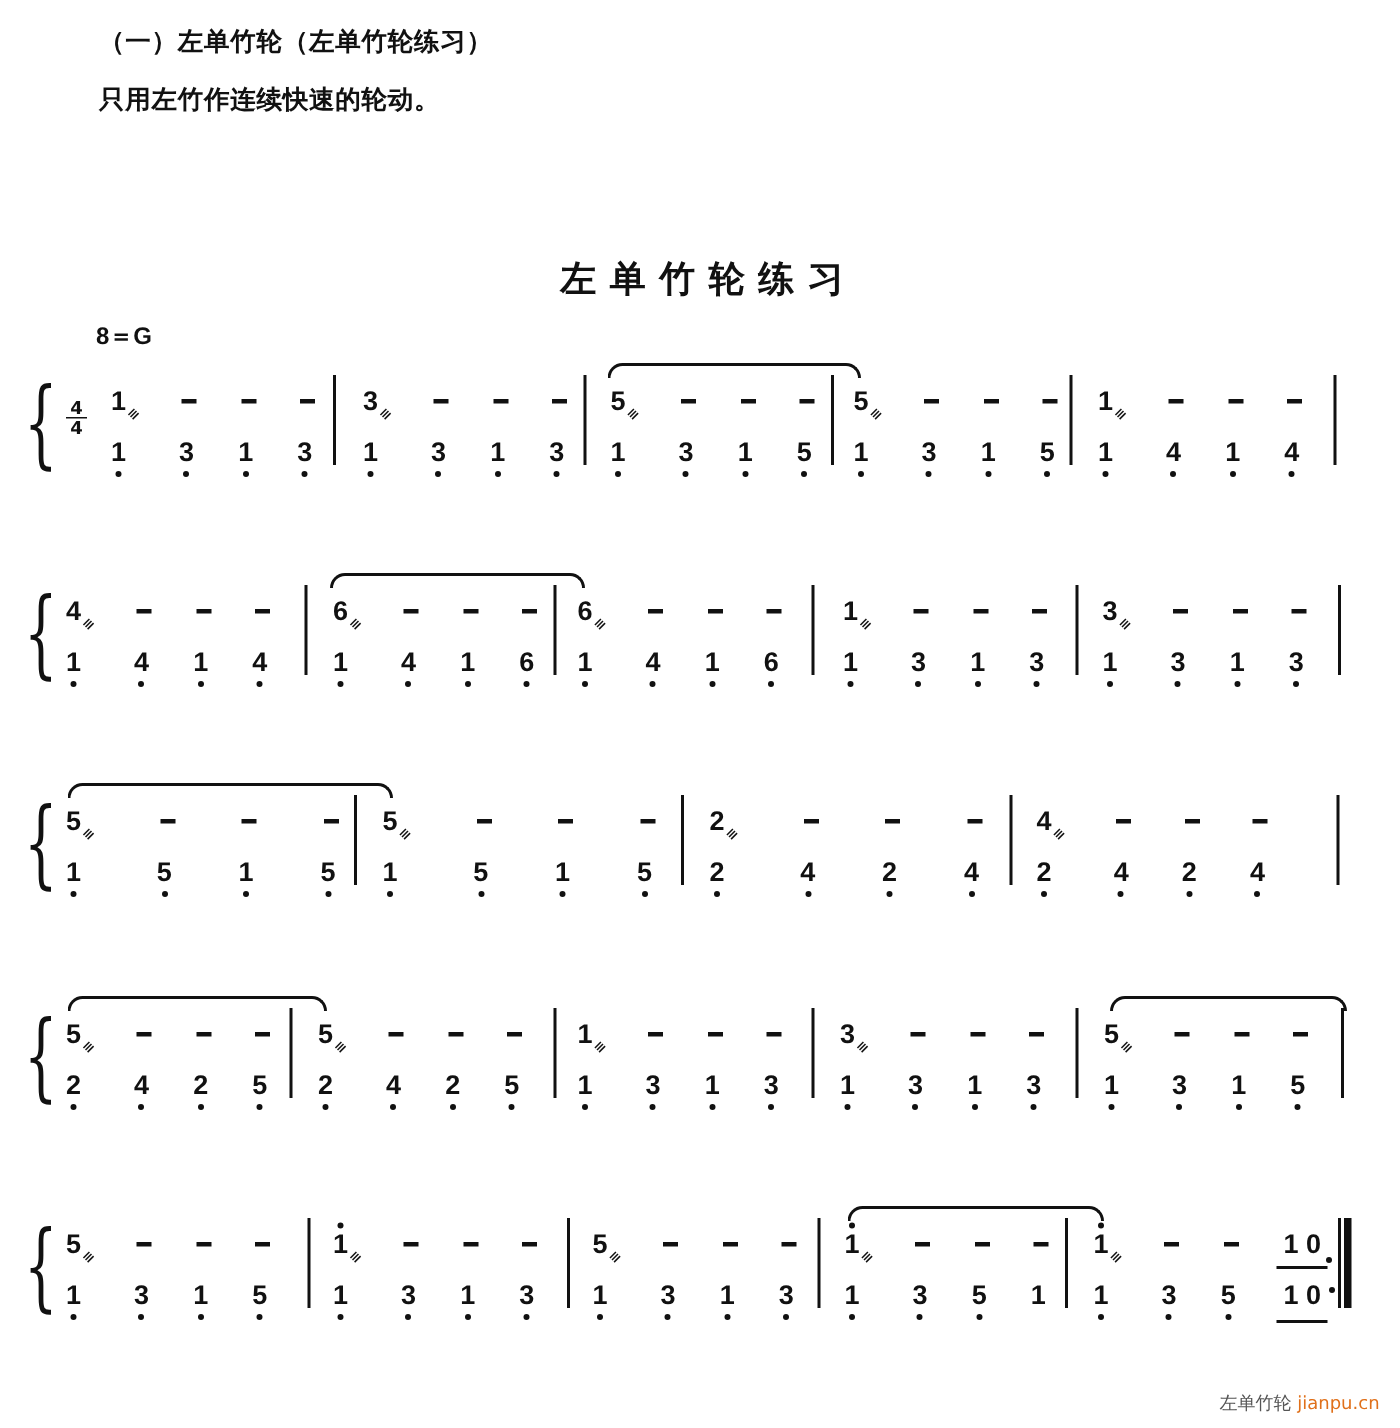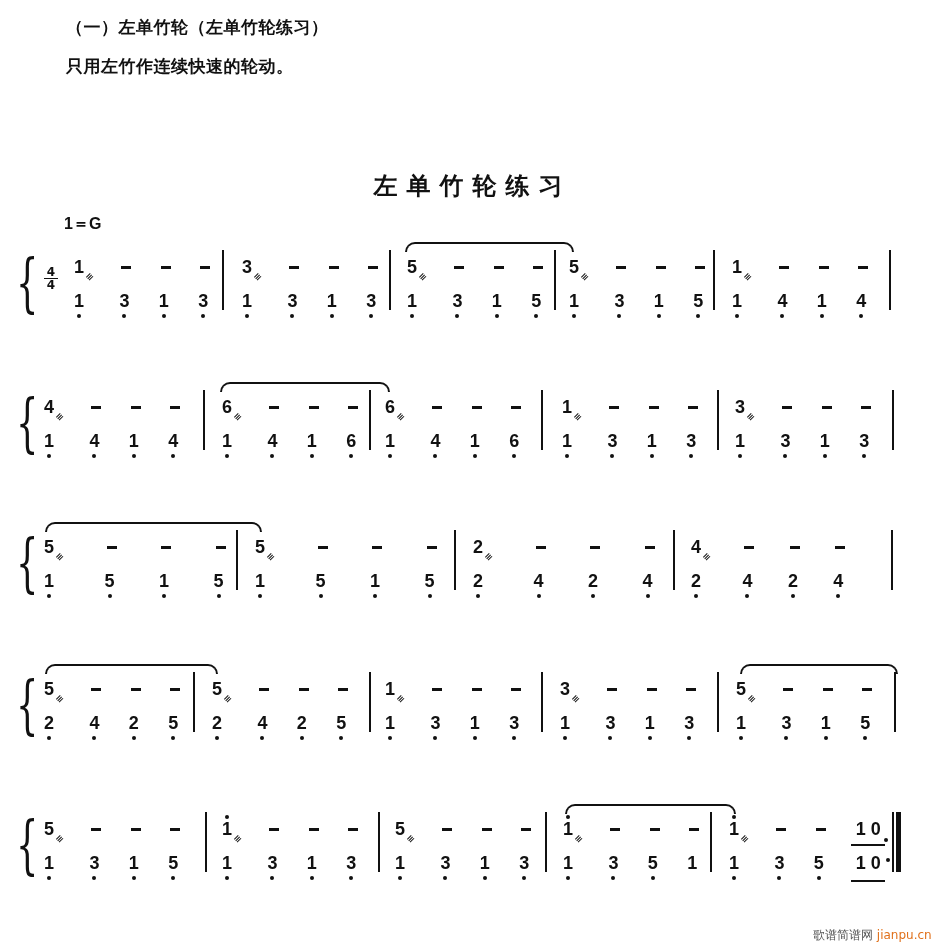--- a/index.html
+++ b/index.html
@@ -26,21 +26,21 @@
   .fdot { position:absolute; width:4px; height:4px; border-radius:50%; background:#111; }
   .watermark { position:absolute; left:813px; top:927px; font-size:12px; color:#555; white-space:nowrap; }
   .watermark .brand { color:#e0701a; }
 </style>
 </head>
 <body>
 
 <div class="heading">（一）左单竹轮（左单竹轮练习）</div>
 <div class="desc">只用左竹作连续快速的轮动。</div>
 <div class="title">左单竹轮练习</div>
-<div class="key">1＝G</div>
+<div class="key">8＝G</div>
 
 <div id="score">
     <div class="system" style="top: 250px;">
       <div class="brace">{</div>
       <div class="timesig">
         <div>4</div>
         <div class="frac">4</div>
       </div>
       <div class="barline" style="left: 222px;"></div>
       <div class="barline" style="left: 389px;"></div>
@@ -302,15 +302,15 @@
       <div class="underline" style="left: 851.182px; width: 34px; top: 32px;"></div>
       <div class="note low" style="left: 727px; top: 42px;">1</div>
       <div class="note low" style="left: 772.394px; top: 42px;">3</div>
       <div class="note low" style="left: 811.788px; top: 42px;">5</div>
       <div class="note" style="width: 34px; left: 851.182px; top: 42px;">1 0</div>
       <div class="underline" style="left: 851.182px; width: 34px; top: 68px;"></div>
     </div>
   </div>
 
 <div class="watermark">
-  <span>歌谱简谱网</span>
+  <span>左单竹轮</span>
   <span class="brand">jianpu.cn</span>
 </div>
 
 </body></html>

